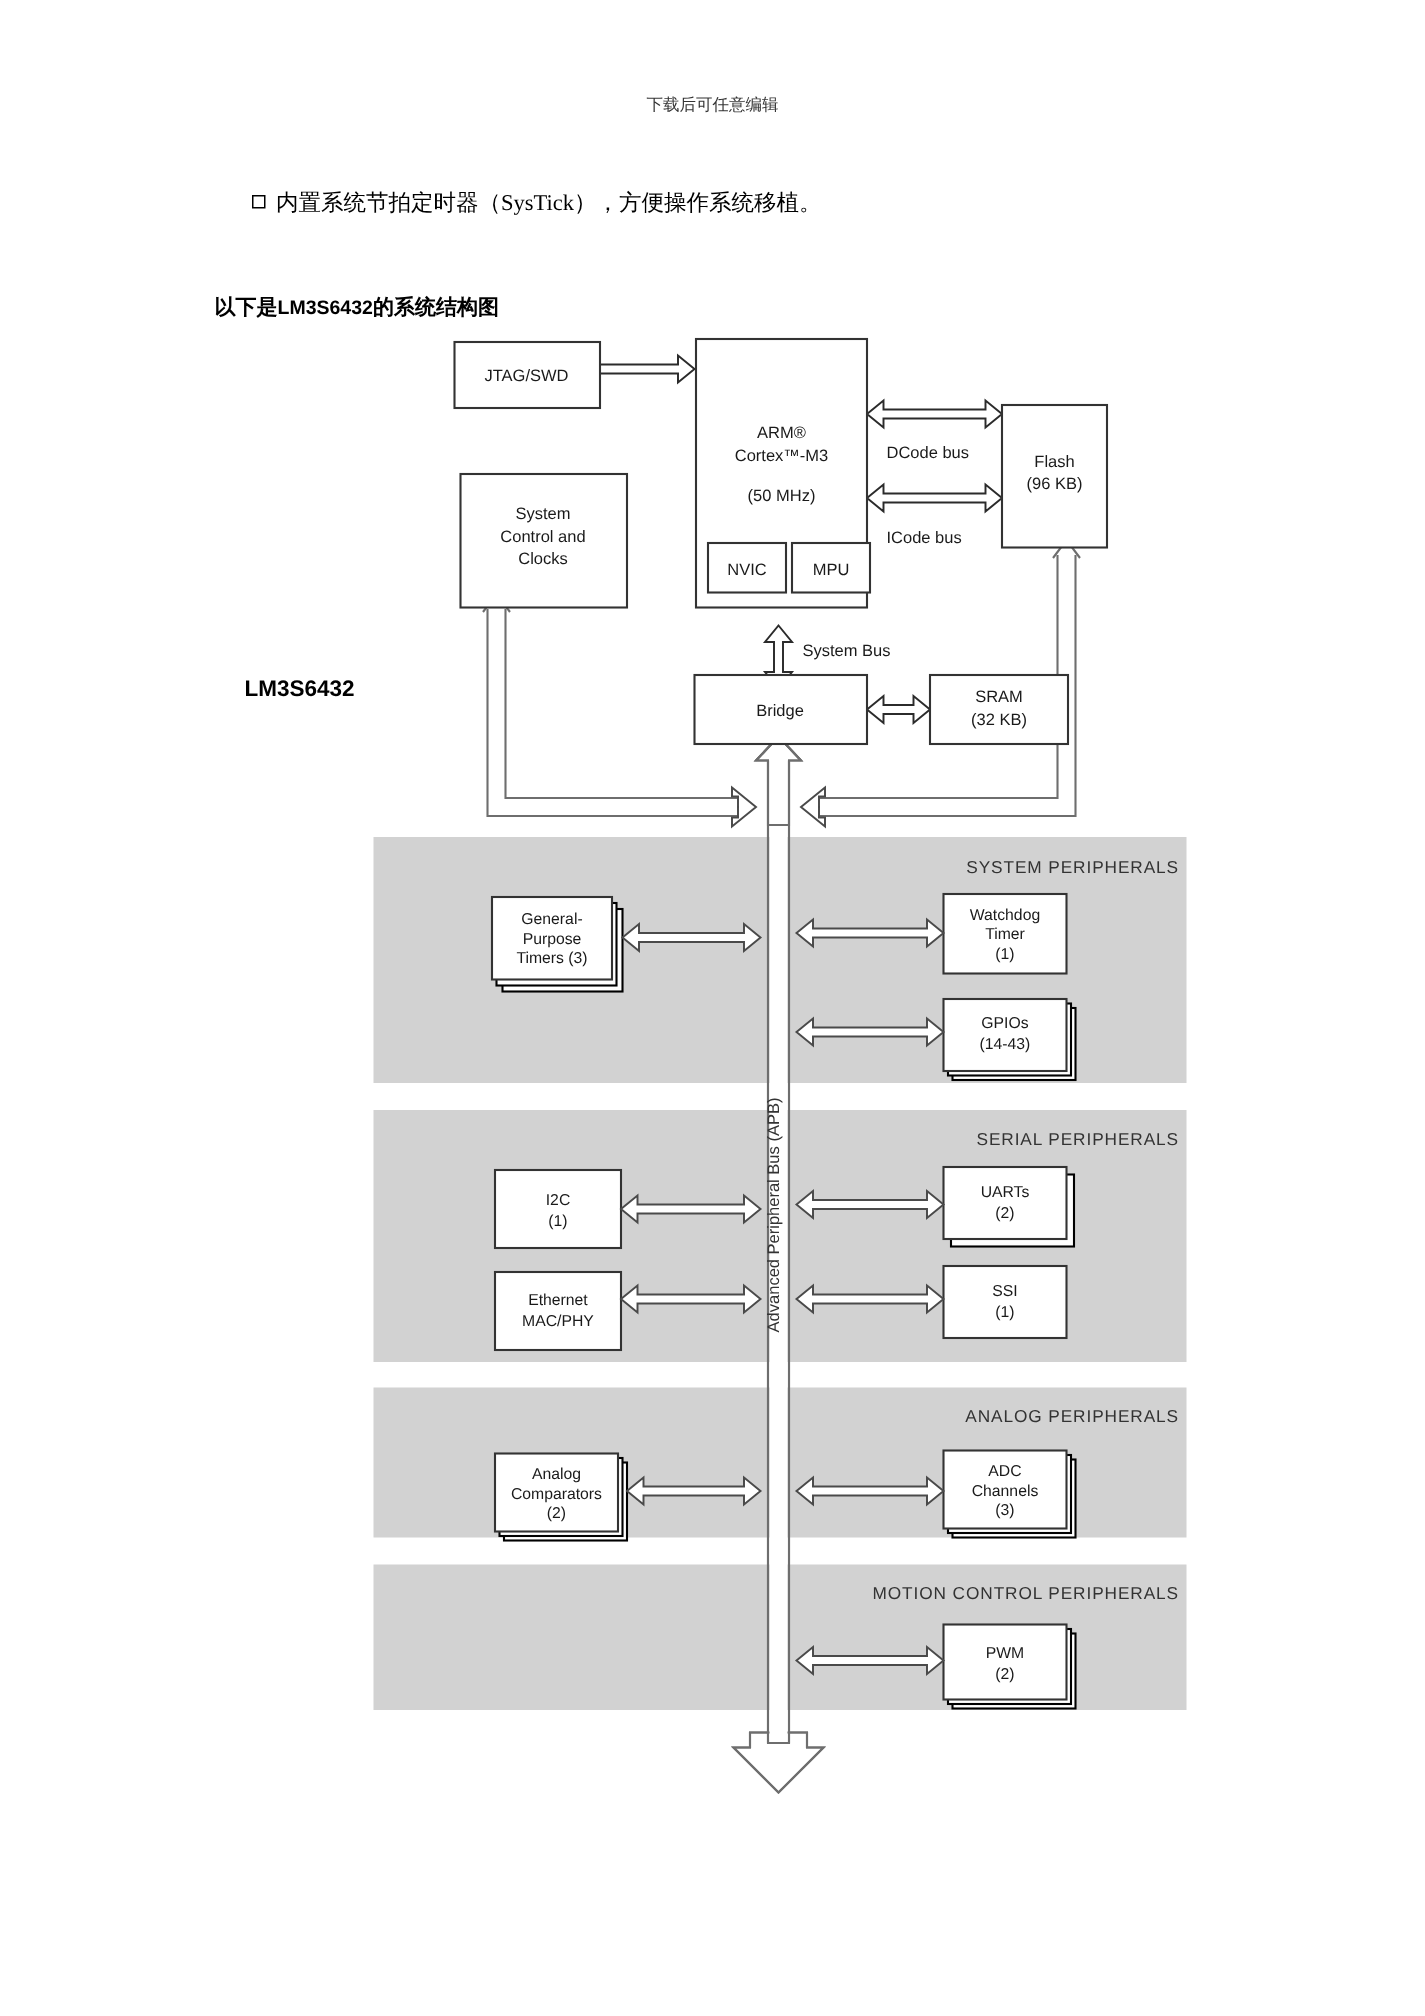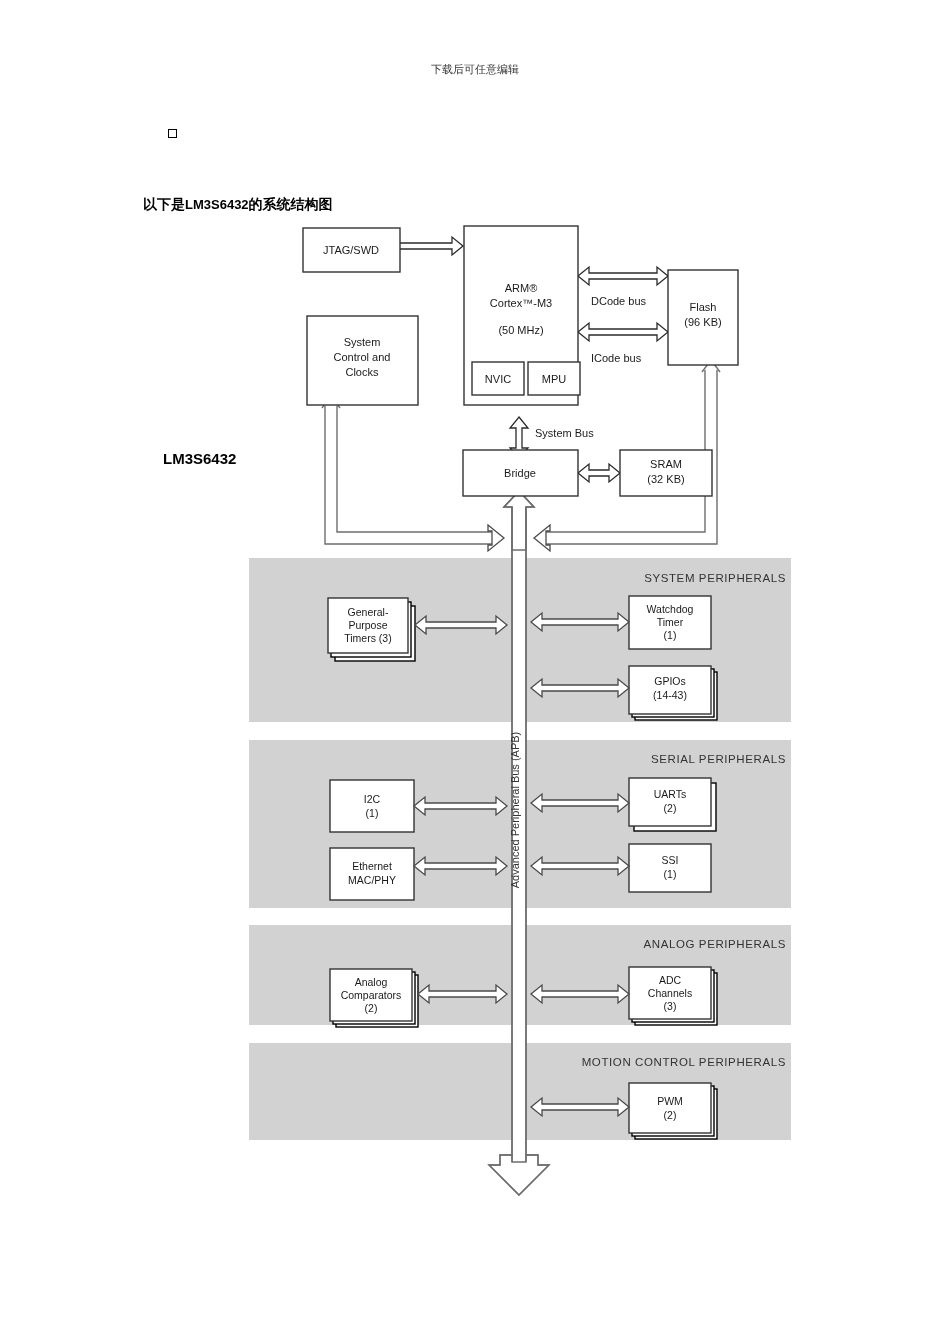--- a/index.html
+++ b/index.html
@@ -48,21 +48,21 @@
   .harrow-dk{fill:#ffffff;stroke:#2b2b2b;stroke-width:1.3;}
 </style>
 </head>
 <body>
 
 <div class="page">
 
   <div class="hdr-center">下载后可任意编辑</div>
 
   <div class="bullet-line">
-    <span class="bullet-box"></span>
+    <span class="bullet-box"></span><span>内置系统节拍定时器（SysTick），方便操作系统移植。</span>
   </div>
 
   <div class="caption-line">
     <span>以下是</span><span class="mono">LM3S6432</span><span>的系统结构图</span>
   </div>
 
   <div class="diagram">
   <svg width="950" height="1010" viewBox="0 0 950 1010" xmlns="http://www.w3.org/2000/svg">
 
     <rect class="band" x="249" y="348" width="542" height="164"></rect>

